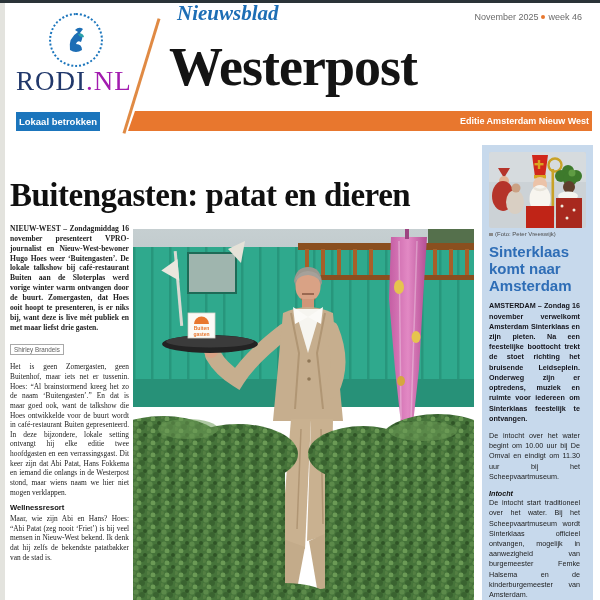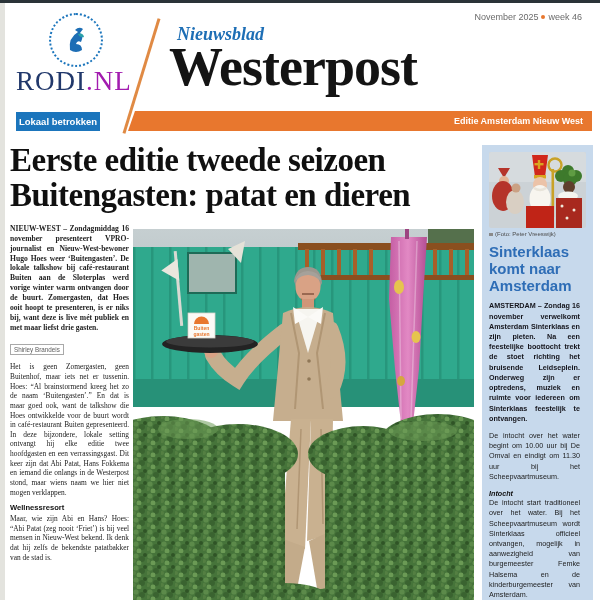--- a/index.html
+++ b/index.html
@@ -15,28 +15,28 @@
               background:#e8772e;margin:0 3px 1px 3px;vertical-align:middle;}
   .logo-circle{position:absolute;top:13px;left:49px;width:54px;height:54px;border-radius:50%;
               border:2px dotted #1b75bc;box-sizing:border-box;display:flex;align-items:center;justify-content:center;}
   .logo-word{position:absolute;top:66px;left:16px;font-size:27px;letter-spacing:1px;color:#21386b;}
   .logo-word .tld{color:#a21caf;}
   .tagline-bar{position:absolute;top:112px;left:16px;width:84px;height:19px;background:#1b75bc;
               color:#fff;font-family:"Liberation Sans",sans-serif;font-weight:bold;font-size:9.5px;
               line-height:19px;text-align:center;}
   .slash{position:absolute;top:16px;left:140px;width:3px;height:120px;background:#e08a44;
               transform:rotate(17deg);}
-  .kicker{position:absolute;top:24px;left:177px;font-style:italic;font-weight:bold;
-              font-size:18px;color:#1d6eb5;}
+  .kicker{position:absolute;top:1px;left:177px;font-style:italic;font-weight:bold;
+              font-size:21px;color:#1d6eb5;}
   .paper-title{position:absolute;top:36px;left:169px;font-weight:bold;font-size:54px;
               letter-spacing:-1px;color:#141414;}
   .edition-bar{position:absolute;top:111px;left:128px;width:464px;height:20px;background:#e8772e;
               clip-path:polygon(7px 0,100% 0,100% 100%,0 100%);
               color:#fff;font-family:"Liberation Sans",sans-serif;font-weight:bold;font-size:9px;
-              line-height:20px;text-align:right;box-sizing:border-box;padding-right:9px;}
+              line-height:20px;text-align:right;box-sizing:border-box;padding-right:3px;}
 
   
   .headline{position:absolute;top:143px;left:10px;width:470px;font-weight:bold;
             font-size:33px;line-height:1.06;letter-spacing:-0.5px;color:#101010;margin:0;}
   .text-col{position:absolute;top:224px;left:10px;width:119px;color:#222;}
   .text-col p{margin:0 0 6px 0;font-size:7.4px;line-height:1.3;text-align:justify;}
   .text-col .intro{font-weight:bold;font-size:7.6px;}
   .byline-box{display:inline-block;border:1px solid #a9a9a9;color:#5c5c5c;
             font-family:"Liberation Sans",sans-serif;font-size:6.3px;padding:1px 3px;margin:0 0 7px 0;}
   .text-col h3{margin:4px 0 2px 0;font-size:7.6px;font-family:"Liberation Sans",sans-serif;color:#111;}
@@ -79,21 +79,21 @@
 
     <div class="slash"></div>
 
     <div class="kicker">Nieuwsblad</div>
     <div class="paper-title">Westerpost</div>
     <div class="edition-bar">Editie Amsterdam Nieuw West</div>
   </header>
 
   <article>
     <h1 class="headline">
-      <span>Eerste editie tweede seizoen</span><br>
+      <br>
       <span>Buitengasten: patat en dieren</span>
     </h1>
 
     <div class="text-col">
       <p class="intro">NIEUW-WEST – Zondagmiddag 16 november presenteert VPRO-journalist en Nieuw-West-bewoner Hugo Hoes weer ‘Buitengasten’. De lokale talkshow bij café-restaurant Buiten aan de Sloterplas werd vorige winter warm ontvangen door de buurt. Zomergasten, dat Hoes ooit hoopt te presenteren, is er niks bij, want deze is live mét publiek en met maar liefst drie gasten.</p>
       <div class="byline-box">Shirley Brandeis</div>
       <p>Het is geen Zomergasten, geen Buitenhof, maar iets net er tussenin. Hoes: “Al brainstormend kreeg het zo de naam ‘Buitengasten’.” En dat is maar goed ook, want de talkshow die Hoes ontwikkelde voor de buurt wordt in café-restaurant Buiten gepresenteerd. In deze bijzondere, lokale setting ontvangt hij elke editie twee hoofdgasten en een verrassingsgast. Dit keer zijn dat Abi Patat, Hans Fokkema en iemand die onlangs in de Westerpost stond, maar wiens naam we hier niet mogen verklappen.</p>
       <h3>Wellnessresort</h3>
       <p>Maar, wie zijn Abi en Hans? Hoes: “Abi Patat (zeg nooit ‘Friet’) is bij veel mensen in Nieuw-West bekend. Ik denk dat hij zelfs de bekendste patatbakker van de stad is.</p>
     </div>

